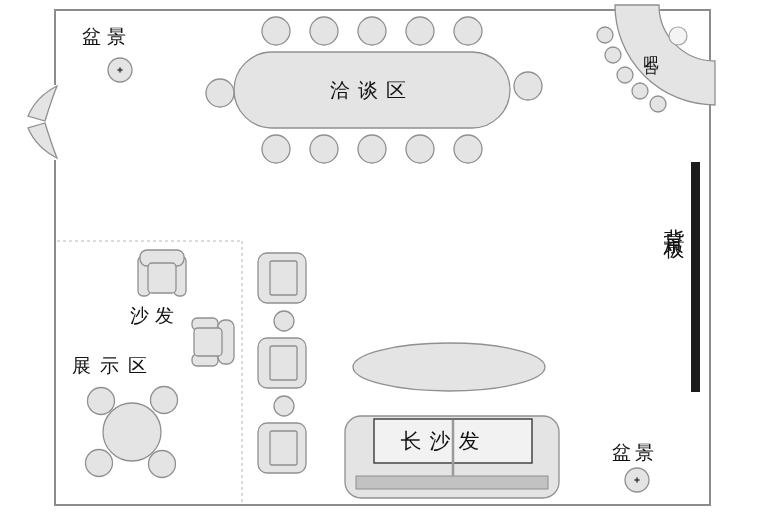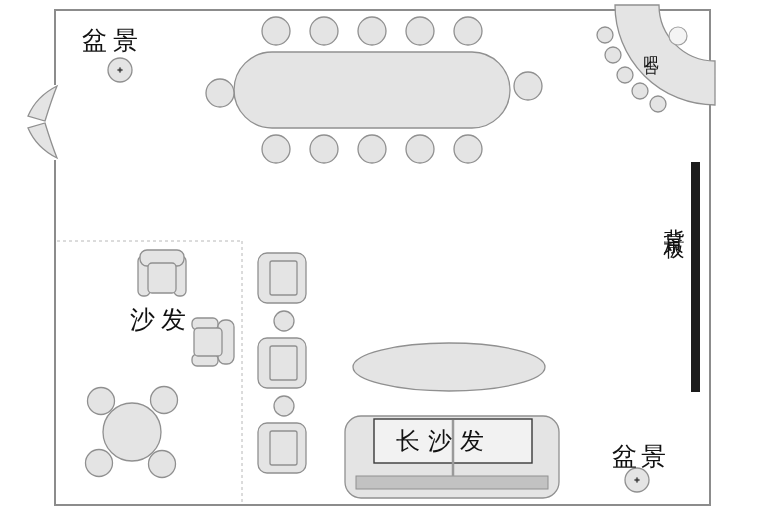--- a/index.html
+++ b/index.html
@@ -15,21 +15,21 @@
   .canvas{
     position:relative;width:760px;height:512px;background:#ffffff;overflow:hidden;
     font-family:"Liberation Sans", sans-serif;
   }
   .canvas svg{position:absolute;left:0;top:0;}
   .furn{fill:var(--furniture-fill);stroke:var(--furniture-stroke);stroke-width:1.3;}
   .wall{fill:none;stroke:var(--wall);stroke-width:2;}
   .dash{stroke:var(--dashed);stroke-width:1;stroke-dasharray:3,3;fill:none;}
   .label{
     position:absolute;color:var(--text);white-space:nowrap;
-    font-size:25px;letter-spacing:6px;
+    font-size:19px;letter-spacing:6px;
   }
   .label.vert{
     writing-mode:vertical-rl;text-orientation:upright;letter-spacing:5px;
   }
   .label.center-box{
     display:flex;align-items:center;justify-content:center;letter-spacing:8px;
   }
 </style>
 </head>
 <body>
@@ -135,18 +135,20 @@
 
     <g>
       <circle class="furn" cx="637" cy="480" r="12"></circle>
       <line x1="634" y1="480" x2="640" y2="480" stroke="#555" stroke-width="1"></line>
       <line x1="637" y1="477" x2="637" y2="483" stroke="#555" stroke-width="1"></line>
       <circle cx="637" cy="480" r="1.8" fill="#444"></circle>
     </g>
   </svg>
 
   <div class="label" style="left:82px;top:24px;">盆景</div>
+  <div class="label center-box" style="left:234px;top:52px;width:276px;height:76px;font-size:20px;">洽谈区</div>
   <div class="label vert" style="left:641px;top:44px;font-size:15px;letter-spacing:4px;">吧台</div>
   <div class="label vert" style="left:660px;top:212px;font-size:21px;">背景板</div>
   <div class="label" style="left:130px;top:303px;text-align:center;">沙发</div>
-  <div class="label center-box" style="left:374px;top:419px;width:140px;height:44px;font-size:24px;">长沙发</div>
+  <div class="label" style="left:72px;top:353px;letter-spacing:9px;">展示区</div>
+  <div class="label center-box" style="left:374px;top:419px;width:140px;height:44px;font-size:21px;">长沙发</div>
   <div class="label" style="left:612px;top:440px;letter-spacing:4px;">盆景</div>
 </div>
 
 </body></html>

